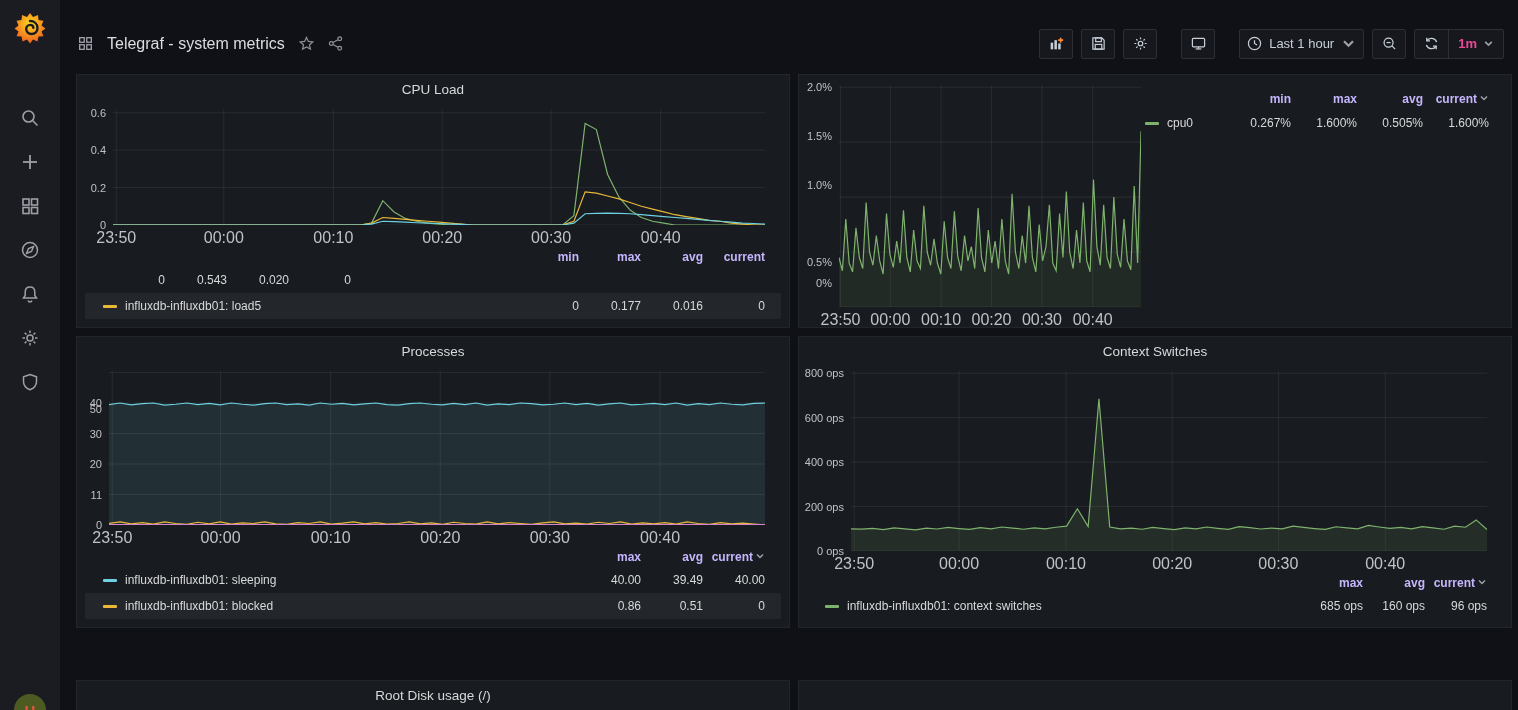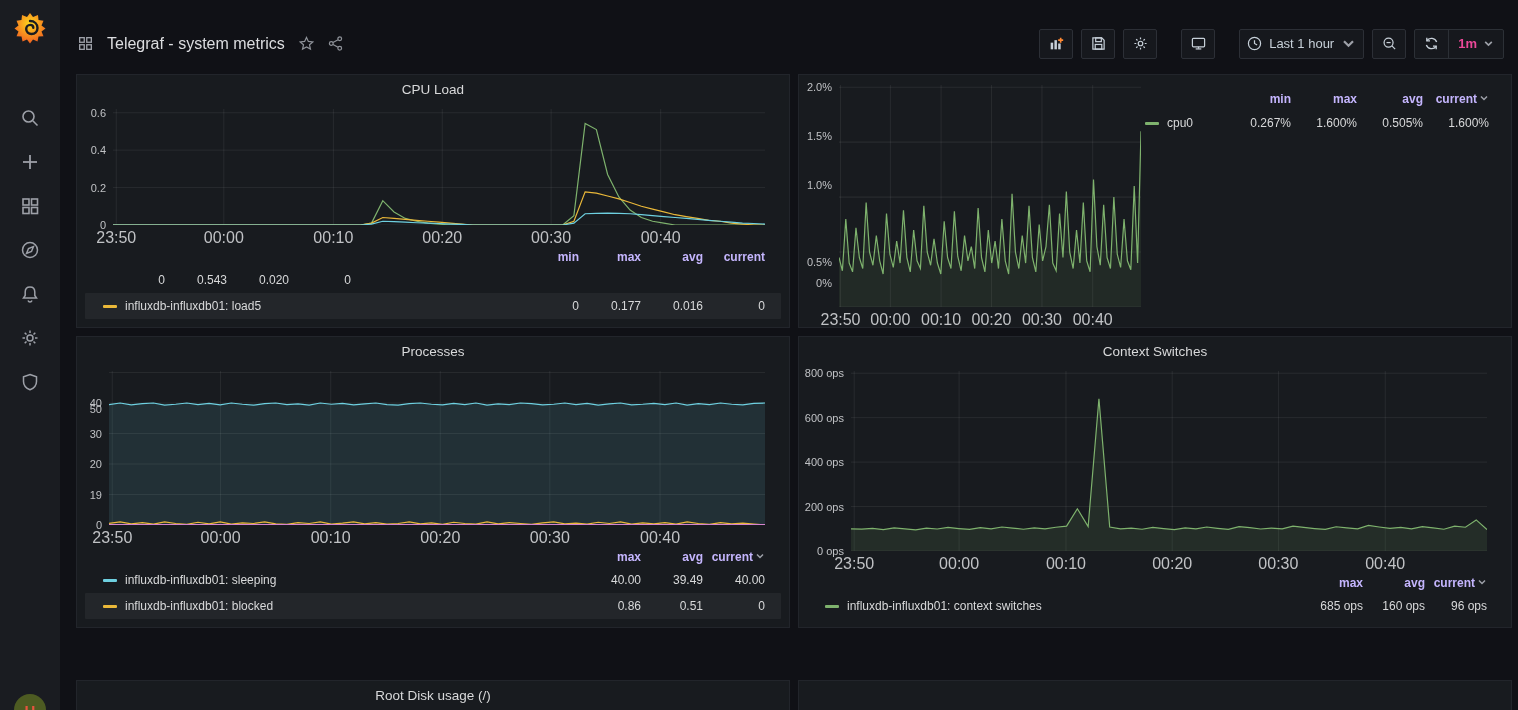--- a/index.html
+++ b/index.html
@@ -367,21 +367,21 @@
       </div>
     </div>
   </div>
 
   <div class="panel" style="left:16px; top:320px; width:714px; height:292px;">
     <div class="panel-title">Processes</div>
     <div class="chart-area">
       <div class="chart-grid" style="--ylw:32px;">
         <div class="ylabels">
             <div class="ytick" style="top: 154px;">0</div>
-            <div class="ytick" style="top: 123.505px;">19</div>
+            <div class="ytick" style="top: 123.505px;">11</div>
             <div class="ytick" style="top: 93.0099px;">20</div>
             <div class="ytick" style="top: 62.5149px;">30</div>
             <div class="ytick" style="top: 32.0198px;">40</div>
             <div class="ytick" style="top: 1.52475px; margin-top: 36px;">50</div>
           </div>
         <div class="plot">
             <svg viewBox="0 0 656 154" width="100%" height="100%" preserveAspectRatio="none">
               <line x1="3.2800000000000002" y1="0" x2="3.2800000000000002" y2="154" stroke="rgba(255,255,255,0.07)" stroke-width="1"></line>
               <line x1="111.52000000000001" y1="0" x2="111.52000000000001" y2="154" stroke="rgba(255,255,255,0.07)" stroke-width="1"></line>
               <line x1="221.728" y1="0" x2="221.728" y2="154" stroke="rgba(255,255,255,0.07)" stroke-width="1"></line>

